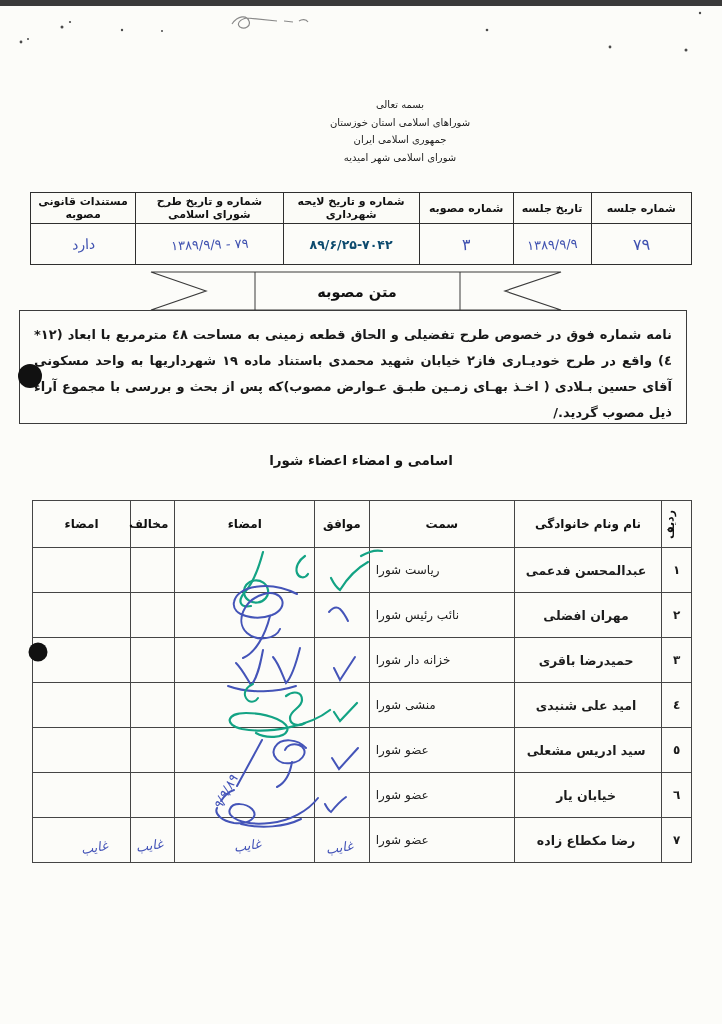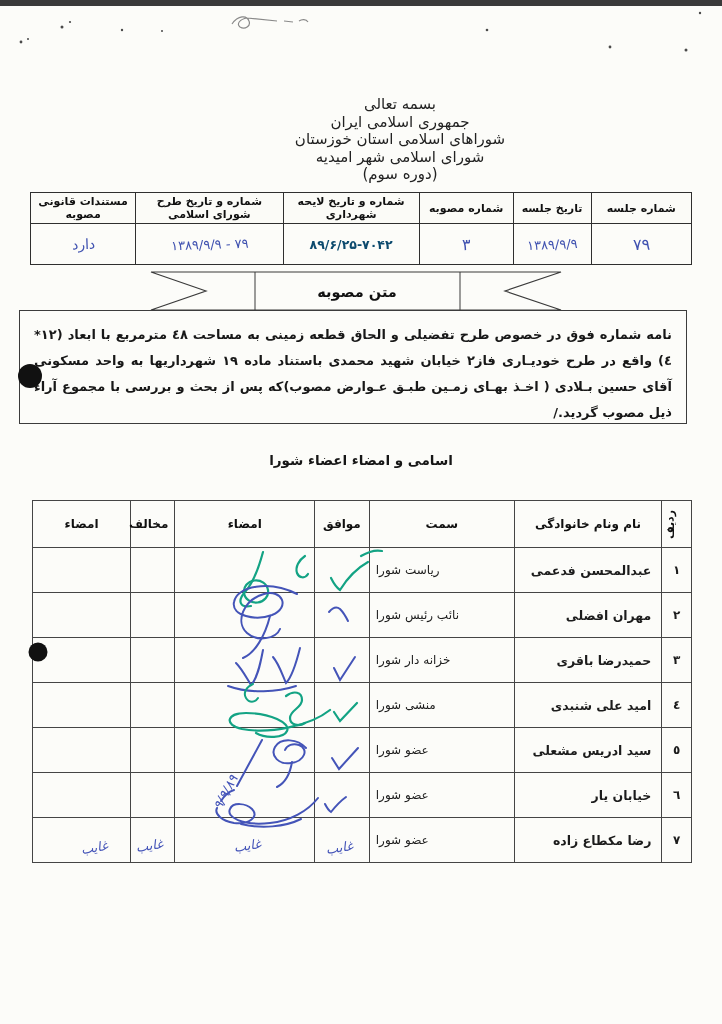--- a/index.html
+++ b/index.html
@@ -12,21 +12,21 @@
     color:#1a1a1a;
     direction:rtl;
   }
   
   .scan-top{position:absolute;top:0;left:0;width:722px;height:6px;background:#3a3a3a;}
   .artifact-layer{position:absolute;top:0;left:0;pointer-events:none;}
 
   
   .letterhead{
     position:absolute;top:96px;left:240px;width:320px;
-    text-align:center;font-size:15px;line-height:17.5px;color:#222;
+    text-align:center;font-size:10px;line-height:17.5px;color:#222;
   }
   .letterhead div{white-space:nowrap;}
 
   
   .info-table{
     position:absolute;top:192px;right:30px;width:662px;
     border-collapse:collapse;table-layout:fixed;
   }
   .info-table th,.info-table td{
     border:1.4px solid #2f2f2f;
@@ -60,21 +60,21 @@
   .members-table{
     position:absolute;top:500px;right:30px;width:660px;
     border-collapse:collapse;table-layout:fixed;
   }
   .members-table th,.members-table td{
     border:1.3px solid #454545;
     padding:0 6px;text-align:center;vertical-align:middle;overflow:visible;
   }
   .members-table th{height:46px;font-size:12px;font-weight:bold;color:#101010;}
   .members-table td{height:44px;font-size:12px;color:#1c1c1c;}
-  .members-table td.name{font-weight:bold;font-size:12.5px;text-align:right;padding-right:10px;white-space:nowrap;}
+  .members-table td.name{font-weight:bold;font-size:12.5px;text-align:center;padding-right:10px;white-space:nowrap;}
   .members-table td.pos{text-align:left;padding-right:12px;white-space:nowrap;}
   .rowno{font-size:12px;font-weight:bold;}
   .vertical-head span{display:inline-block;transform:rotate(-90deg);font-size:11px;letter-spacing:1px;}
 
   .ink-layer{position:absolute;top:0;left:0;pointer-events:none;}
   .ghayeb{
     font-family:"DejaVu Sans", sans-serif;font-size:13px;fill:#4454b8;
     font-style:italic;
   }
 </style>
@@ -96,24 +96,23 @@
         <circle cx="162" cy="31" r="1"></circle>
       <circle cx="487" cy="30" r="1.3"></circle>
         <circle cx="610" cy="47" r="1.4"></circle>
       <circle cx="686" cy="50" r="1.5"></circle>
         <circle cx="700" cy="13" r="1.2"></circle>
     </g>
   </svg>
 
   <div class="letterhead">
     <div>بسمه تعالی</div>
+    <div>شوراهای اسلامی استان خوزستان</div>
     <div>جمهوری اسلامی ایران</div>
-    <div>شوراهای اسلامی استان خوزستان</div>
     <div>شورای اسلامی شهر امیدیه</div>
-    <div>(دوره سوم)</div>
   </div>
 
   <table class="info-table">
     <colgroup>
       <col style="width:15.2%">
         <col style="width:11.8%">
         <col style="width:14.2%">
       <col style="width:20.6%">
         <col style="width:22.3%">
         <col style="width:15.9%">

